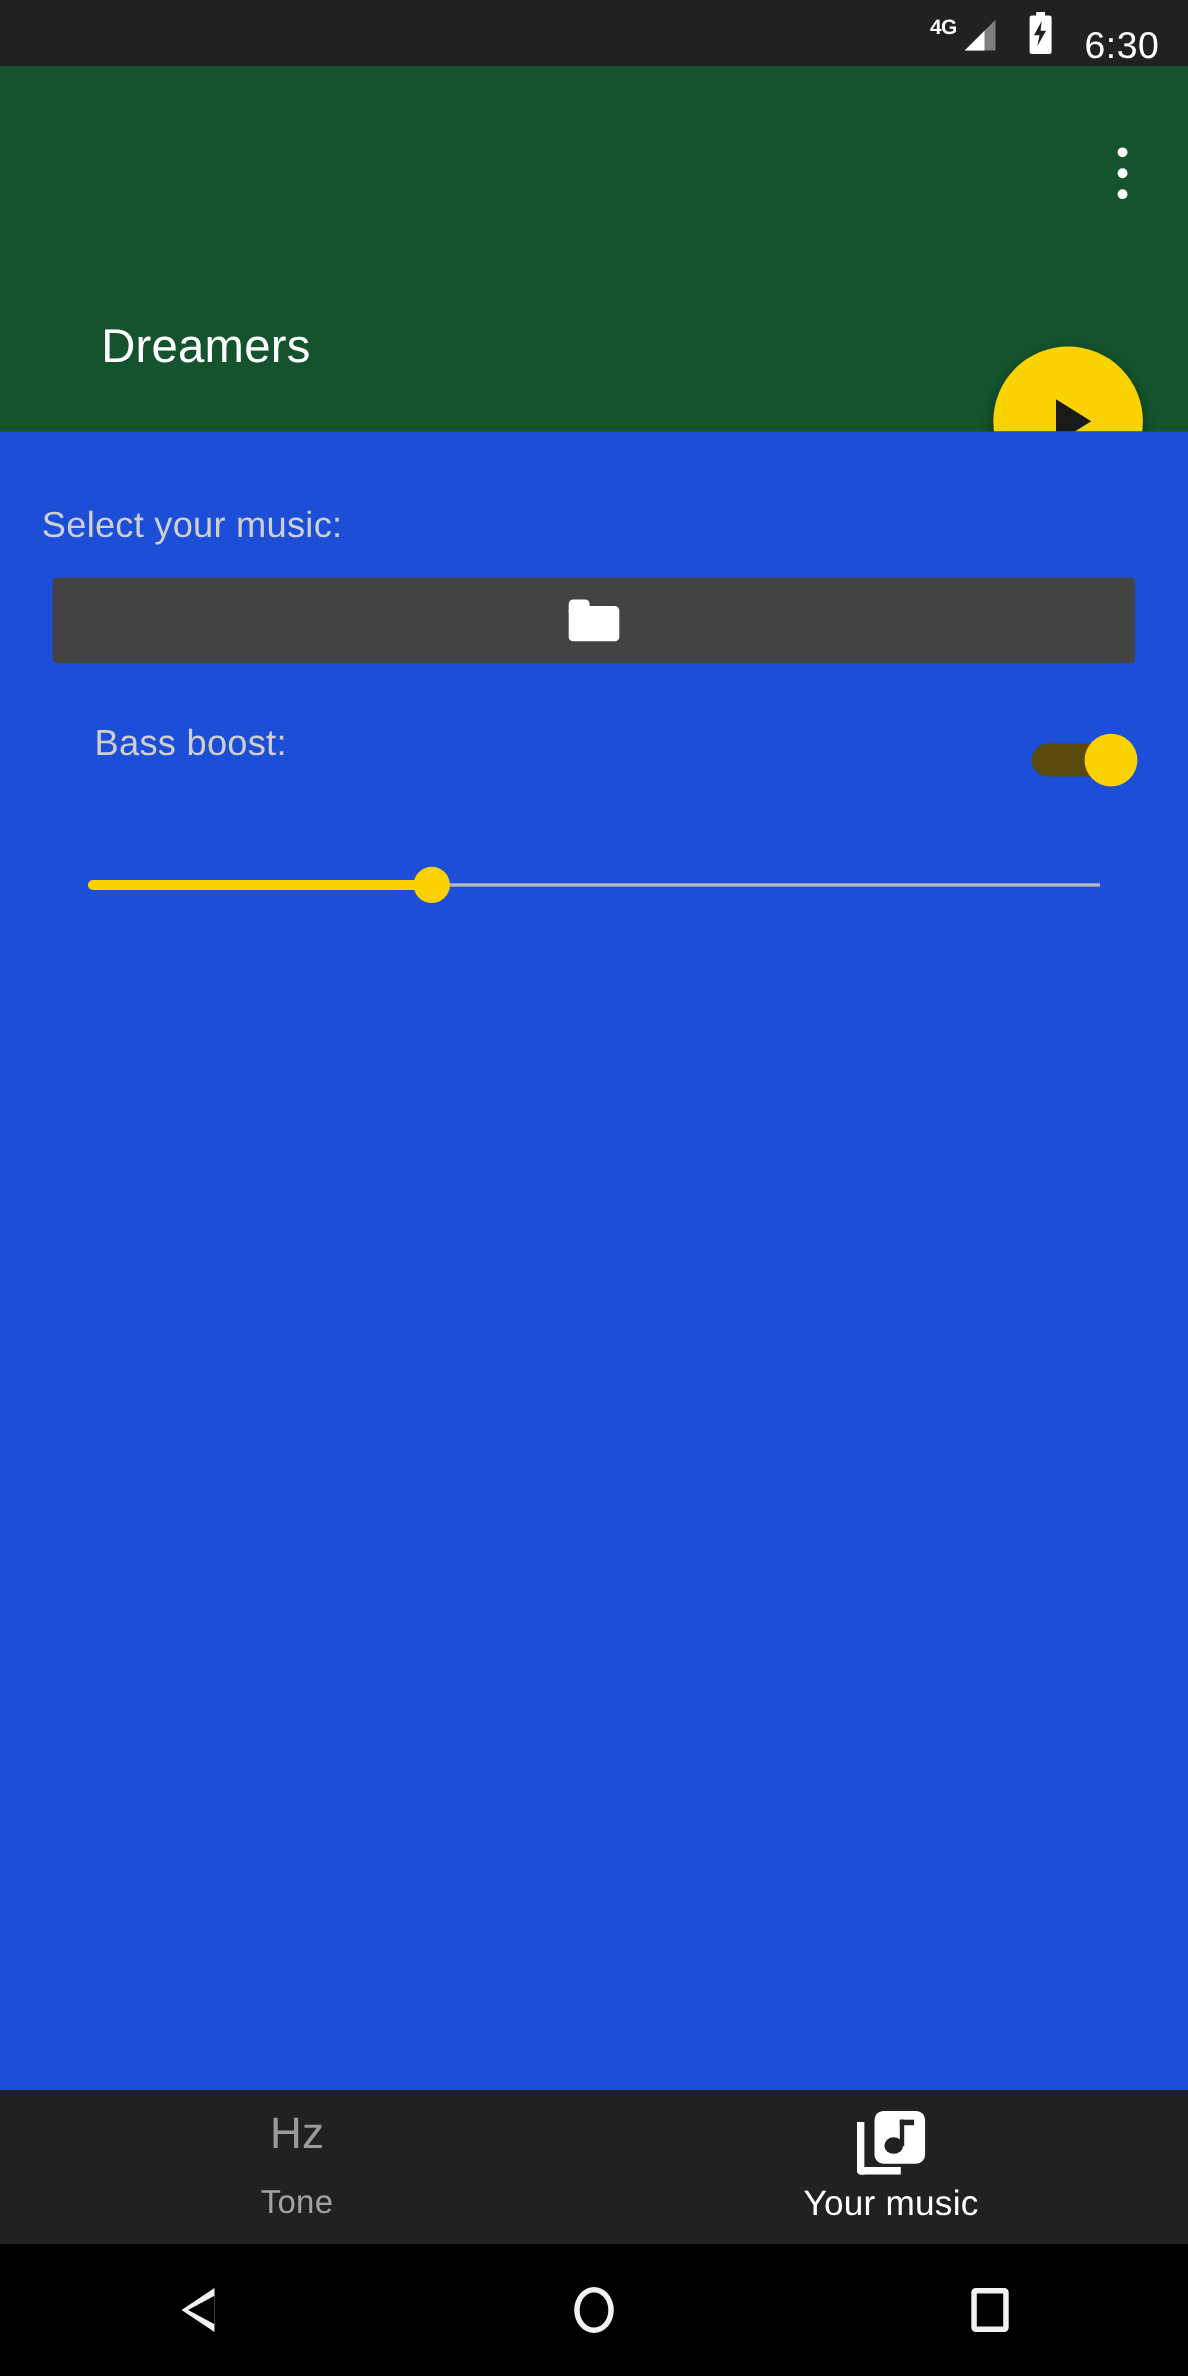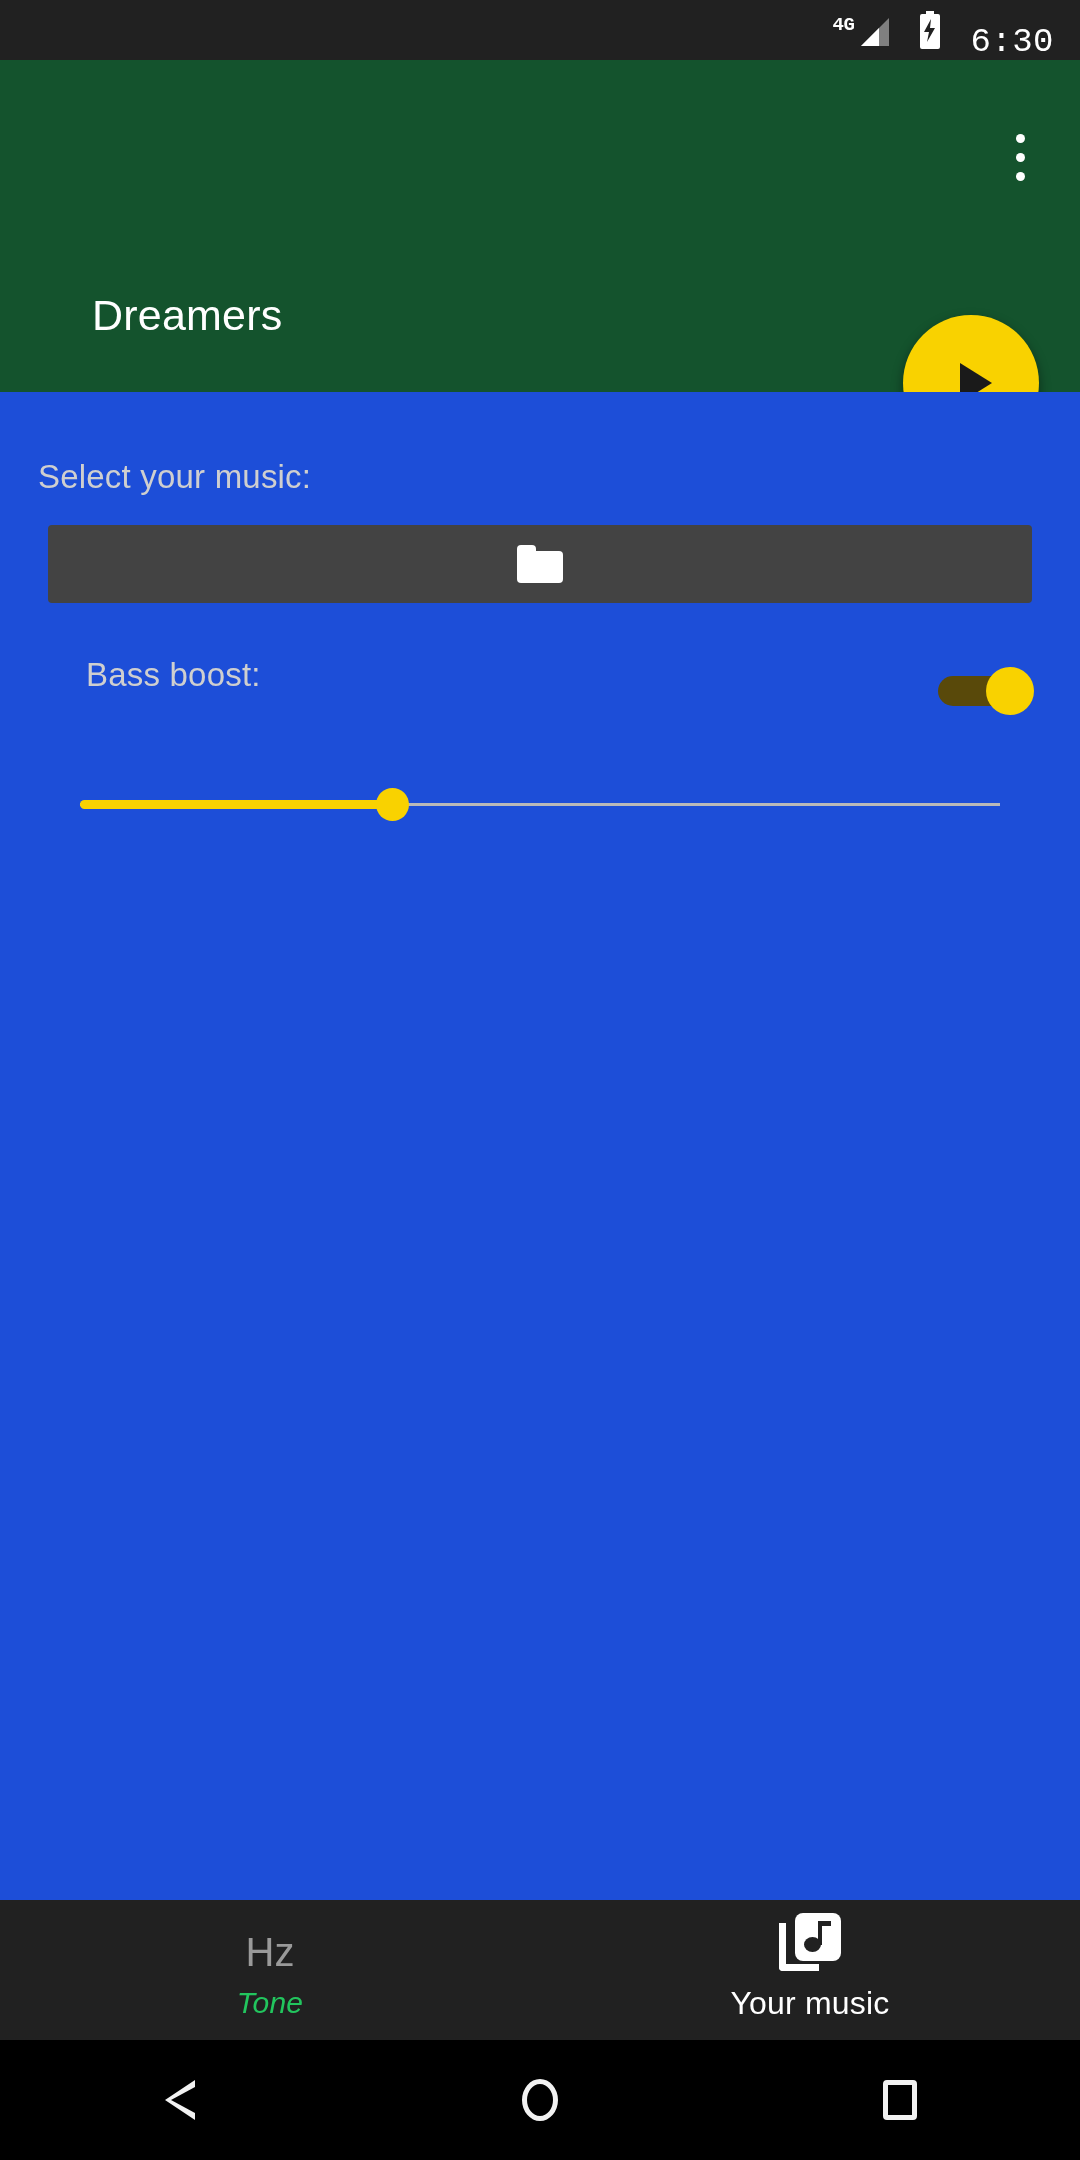--- a/index.html
+++ b/index.html
@@ -9,21 +9,21 @@
     font-family:"Liberation Sans", sans-serif;
     overflow:hidden;
   }
   #screen { position:relative; width:1080px; height:2160px; background:#000; }
 
   
   #status-bar {
     position:absolute; left:0; top:0; width:1080px; height:60px;
     background:#212121;
     display:flex; align-items:center; justify-content:flex-end;
-    padding-right:26px; gap:27px;font-family:Liberation Mono, monospace;
+    padding-right:26px; gap:27px;
   }
   .sb-net { display:flex; align-items:flex-end; height:34px; gap:2px; }
   .sb-4g { color:#fff; font-size:19px; font-weight:bold; line-height:1;
            position:relative; top:-12px; letter-spacing:-0.5px; }
   .sb-time { color:#ffffff; font-size:34px; letter-spacing:0.5px;margin-top:24px; }
 
   
   #app-bar {
     position:absolute; left:0; top:60px; width:1080px; height:332px;
     background:#14532d;
@@ -116,23 +116,23 @@
   #bottom-nav {
     position:absolute; left:0; top:1900px; width:1080px; height:140px;
     background:#212121;
     display:flex; align-items:center;
   }
   .nav-item {
     flex:1; height:140px;
     display:flex; flex-direction:column; align-items:center; justify-content:center; gap:14px;
   }
   .nav-label { font-size:30px; letter-spacing:0.2px; white-space:nowrap; }
-  .nav-item.inactive .nav-label { color:#22c55e;font-style:italic; }
+  .nav-item.inactive .nav-label { color:#a3a3a3; }
   .nav-item.active   .nav-label { color:#ffffff; font-size:32px; }
-  .nav-icon { height:52px; display:flex; align-items:flex-end; justify-content:center; }
+  .nav-icon { height:52px; display:flex; align-items:flex-start; justify-content:center; }
 
   .hz-glyph { color:#9a9a9a; font-size:40px; line-height:1; }
 
   
   .note-box {
     width:46px; height:56px; border-radius:8px; background:#9a9a9a;
     position:relative;
   }
   .note-box .nhead {
     position:absolute; left:9px; top:29px; width:17px; height:15px;

